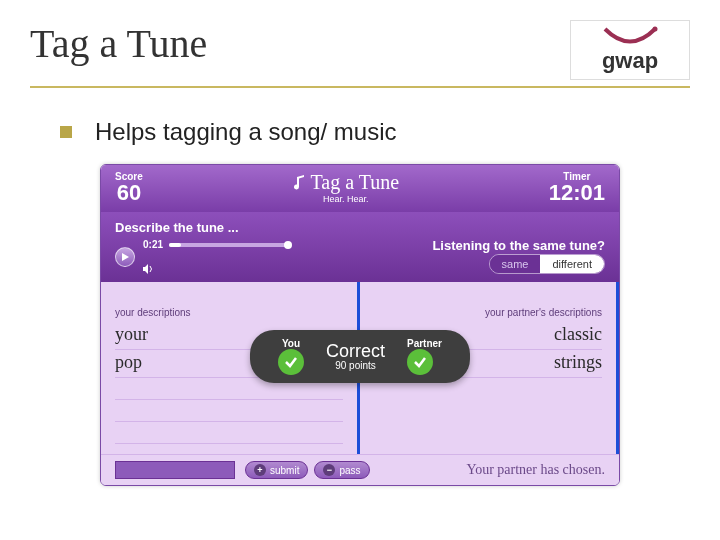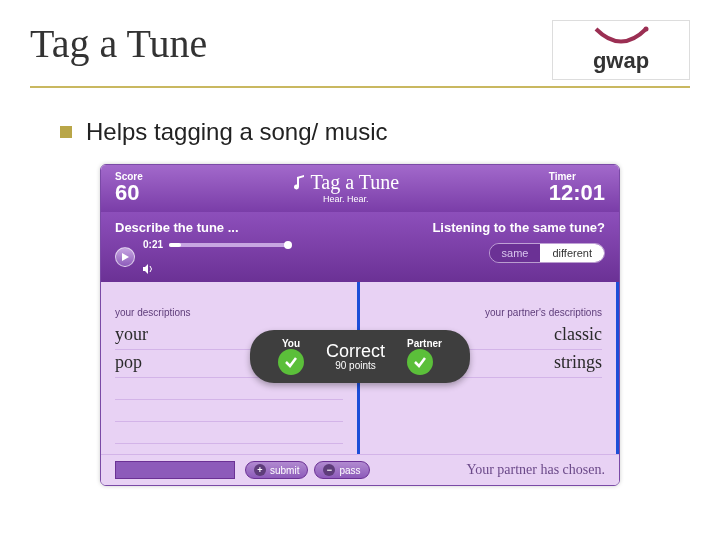--- a/index.html
+++ b/index.html
@@ -11,61 +11,61 @@
   .slide-title-row {
     border-bottom: 2px solid #c9b860;
     margin: 20px 30px 0 30px; padding-bottom: 6px;
     display: flex; justify-content: space-between; align-items: flex-start;
   }
   .slide-title {
     font-family: Garamond, "Times New Roman", serif;
     font-size: 40px; color: #333; font-weight: 400;
   }
   .gwap-logo {
-    width: 138px; height: 60px; background:#fff;
+    width: 120px; height: 60px; background:#fff;
     border:1px solid #ddd; display:flex; flex-direction:column; align-items:center; justify-content:center;
     padding:4px;
   }
   .gwap-arc { width:60px; height: 22px; position:relative; }
   .gwap-arc svg { width:100%; height:100%;}
   .gwap-text { font-size:22px; font-weight:700; color:#333;}
   .bullet-row {
-    display:flex; align-items:center; margin:30px 0 18px 60px; gap:14px;
+    display:flex; align-items:center; margin:30px 0 18px 60px; gap:23px;
   }
   .bullet-sq {
     width:12px; height:12px; background:#b9a648;
   }
   .bullet-text { font-size:24px; color:#222; }
   
   .game {
     width: 520px; margin: 0 auto;
     border-radius: 6px; overflow:hidden;
     border:1px solid #7a4aa6;
     box-shadow:0 0 4px rgba(0,0,0,.2);
     font-family: Arial, sans-serif;
   }
   .game-header {
     background: linear-gradient(#a269cb, #7a3da8);
     color:#fff; padding:6px 14px 8px;
     display:flex; justify-content:space-between; align-items:flex-end;
   }
-  .gh-col { }
+  .gh-col { text-align:center; }
   .gh-label { font-size:10px; font-weight:700; }
   .gh-val { font-size:22px; font-weight:700; line-height:1; }
   .gh-center { text-align:center; }
   .gh-title {
     font-family: Georgia, serif; font-size:20px;
     display:flex; gap:4px; align-items:center; justify-content:center;
   }
   .gh-sub { font-size:9px; }
   .note-ic { width:14px; height:16px; }
   .bar {
     background: linear-gradient(#8d4fbb, #6b3195);
     color:#fff; padding:8px 14px;
-    display:flex; justify-content:space-between; align-items:flex-start;
+    display:flex; justify-content:space-between; align-items:flex-end;
     font-size:13px; font-weight:700;
   }
   .same-diff {
     display:flex; border-radius:12px; overflow:hidden;
     border:1px solid rgba(255,255,255,.5); font-size:11px; font-weight:400;
   }
   .sd-btn { padding:3px 12px; cursor:pointer; }
   .sd-same { background:#6b3195; color:#d9c6ee; }
   .sd-diff { background:#fff; color:#333; }
   .playbar {
@@ -186,21 +186,21 @@
                 <div class="dot"></div>
               </div>
           </div>
           <svg width="12" height="10" viewBox="0 0 12 10">
               <path d="M0 3h2l3-3v10l-3-3H0z" fill="#fff"></path>
               <path d="M7 2 Q10 5 7 8" stroke="#fff" fill="none"></path>
             </svg>
         </div>
       </div>
     </div>
-    <div style="display:flex;flex-direction:column;align-items:flex-end;gap:8px;">
+    <div style="display:flex;flex-direction:column;align-items:flex-end;gap:1px;">
       <span>Listening to the same tune?</span>
       <div class="same-diff">
         <div class="sd-btn sd-same">same</div>
         <div class="sd-btn sd-diff">different</div>
       </div>
     </div>
   </div>
 
   <div class="game-body">
     <div class="col">

